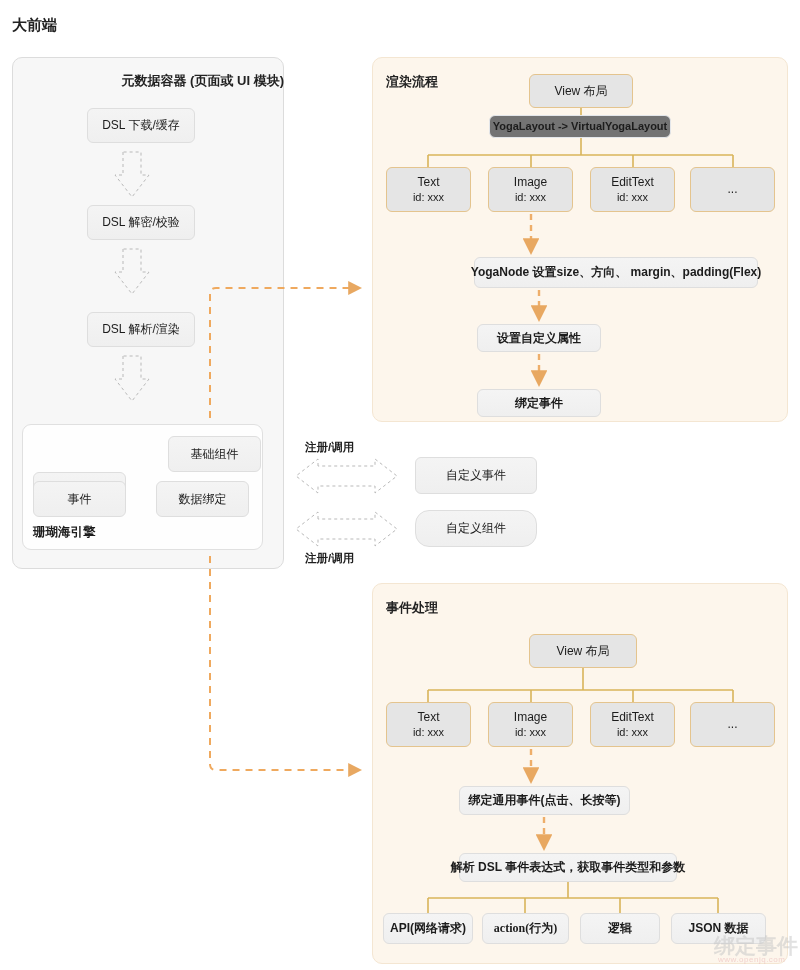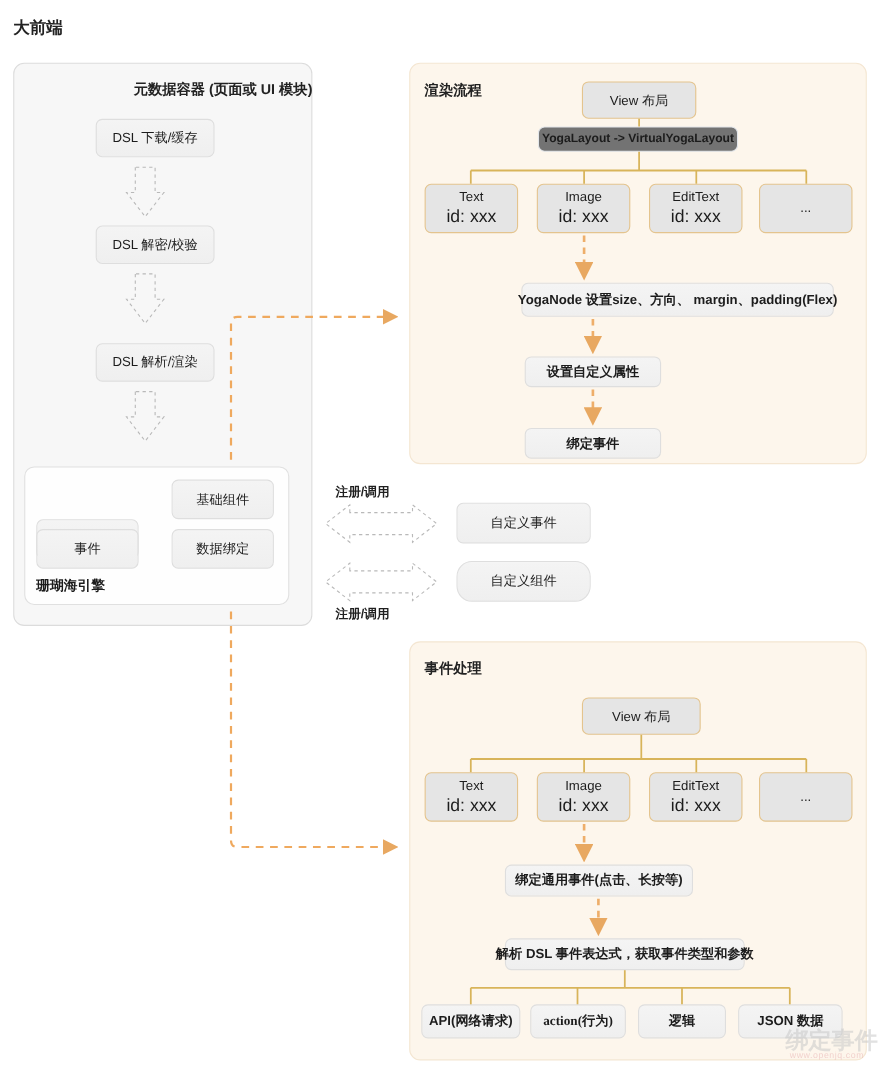--- a/index.html
+++ b/index.html
@@ -54,21 +54,21 @@
   }
   .box-tan {
     background: #e5e5e5;
     border: 1px solid #e4c48e;
   }
   .box-bluegray {
     background: #737373;
     border: 1px solid #e3e6ea;
     font-weight: bold;
   }
-  .box .sub { font-size: 16px; text-align: right; }
+  .box .sub { font-size: 11px; text-align: right; }
 
   .inner-card {
     position: absolute;
     background: #fefefe;
     border: 1px solid #e0e0e0;
     border-radius: 9px;
   }
   .engine-label {
     position: absolute;
     font-size: 12.5px; font-weight: bold; color: #1c1c1c;
@@ -124,21 +124,21 @@
   <span>DSL 解密/校验</span>
 </div>
 <div class="box box-gray" style="left:87px; top:312px; width:108px; height:35px;">
   <span>DSL 解析/渲染</span>
 </div>
 
 <div class="inner-card" style="left:22px; top:424px; width:241px; height:126px;"></div>
 <div class="box box-gray" style="left:33px; top:436px; width:93px; height:36px;margin-top:36px;">
   <span>布局</span>
 </div>
-<div class="box box-gray" style="left:156px; top:436px; width:93px; height:36px;">
+<div class="box box-gray" style="left:168px; top:436px; width:93px; height:36px;">
   <span>基础组件</span>
 </div>
 <div class="box box-gray" style="left:33px; top:481px; width:93px; height:36px;">
   <span>事件</span>
 </div>
 <div class="box box-gray" style="left:156px; top:481px; width:93px; height:36px;">
   <span>数据绑定</span>
 </div>
 <div class="engine-label" style="left:33px; top:524px;">珊瑚海引擎</div>
 

